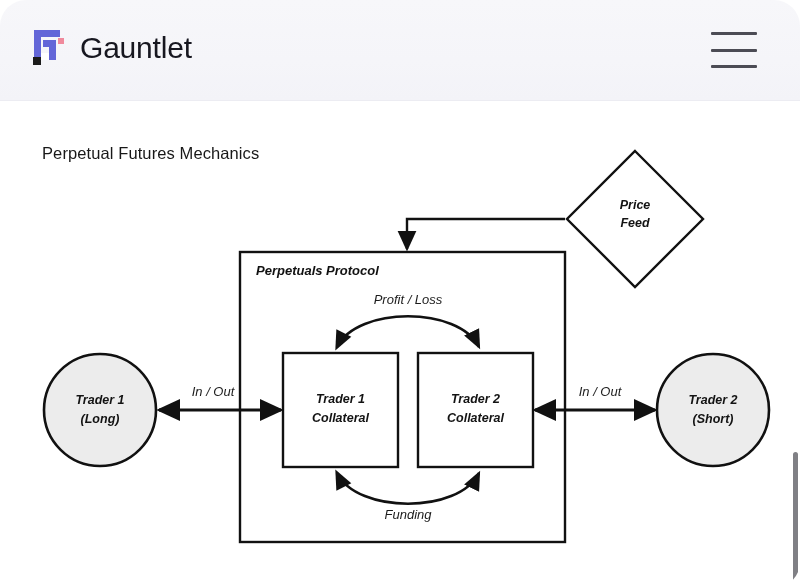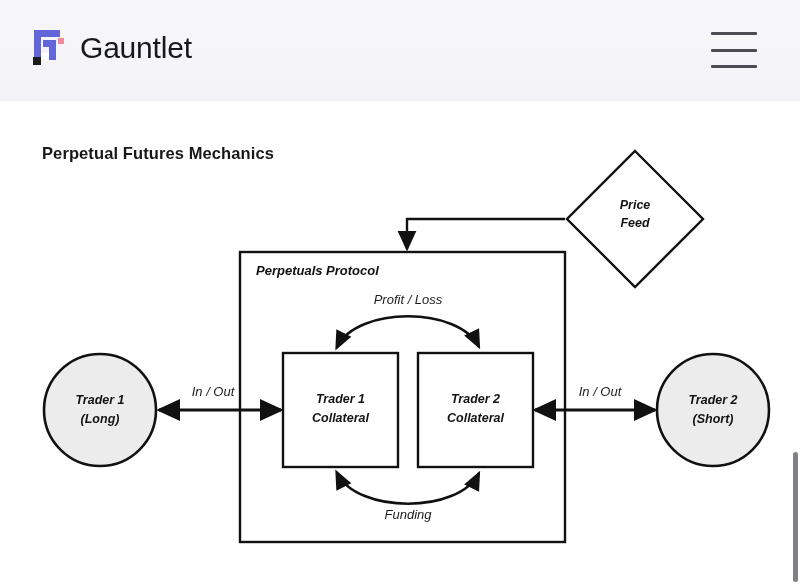--- a/index.html
+++ b/index.html
@@ -9,20 +9,21 @@
     width: 800px; height: 588px;
     overflow: hidden;
     font-family: "Liberation Sans", sans-serif;
     background: #ffffff;
   }
   .app {
     position: relative;
     width: 800px; height: 588px;
     background: #ffffff;
     overflow: hidden;
+    border-radius: 26px;
   }
 
   
   .header {
     position: absolute;
     left: 0; top: 0;
     width: 800px; height: 101px;
     background: linear-gradient(180deg,#f7f7fa 0%, #f5f5f9 60%, #f3f3f8 100%);
     border-bottom: 1px solid #ececf2;
   }
@@ -61,21 +62,21 @@
   .slide {
     position: absolute;
     left: 7px; top: 101px;
     width: 786px; height: 487px;
     background: #ffffff;
   }
   .slide-title {
     position: absolute;
     left: 35px; top: 43px;
     font-size: 16.5px;
-    font-weight: bold;
+    font-weight: normal;
     color: #181818;
     letter-spacing: 0.1px;
     white-space: nowrap;
   }
 
   
   .diagram {
     position: absolute;
     left: 0; top: 0;
     width: 786px; height: 487px; font-style: italic;

